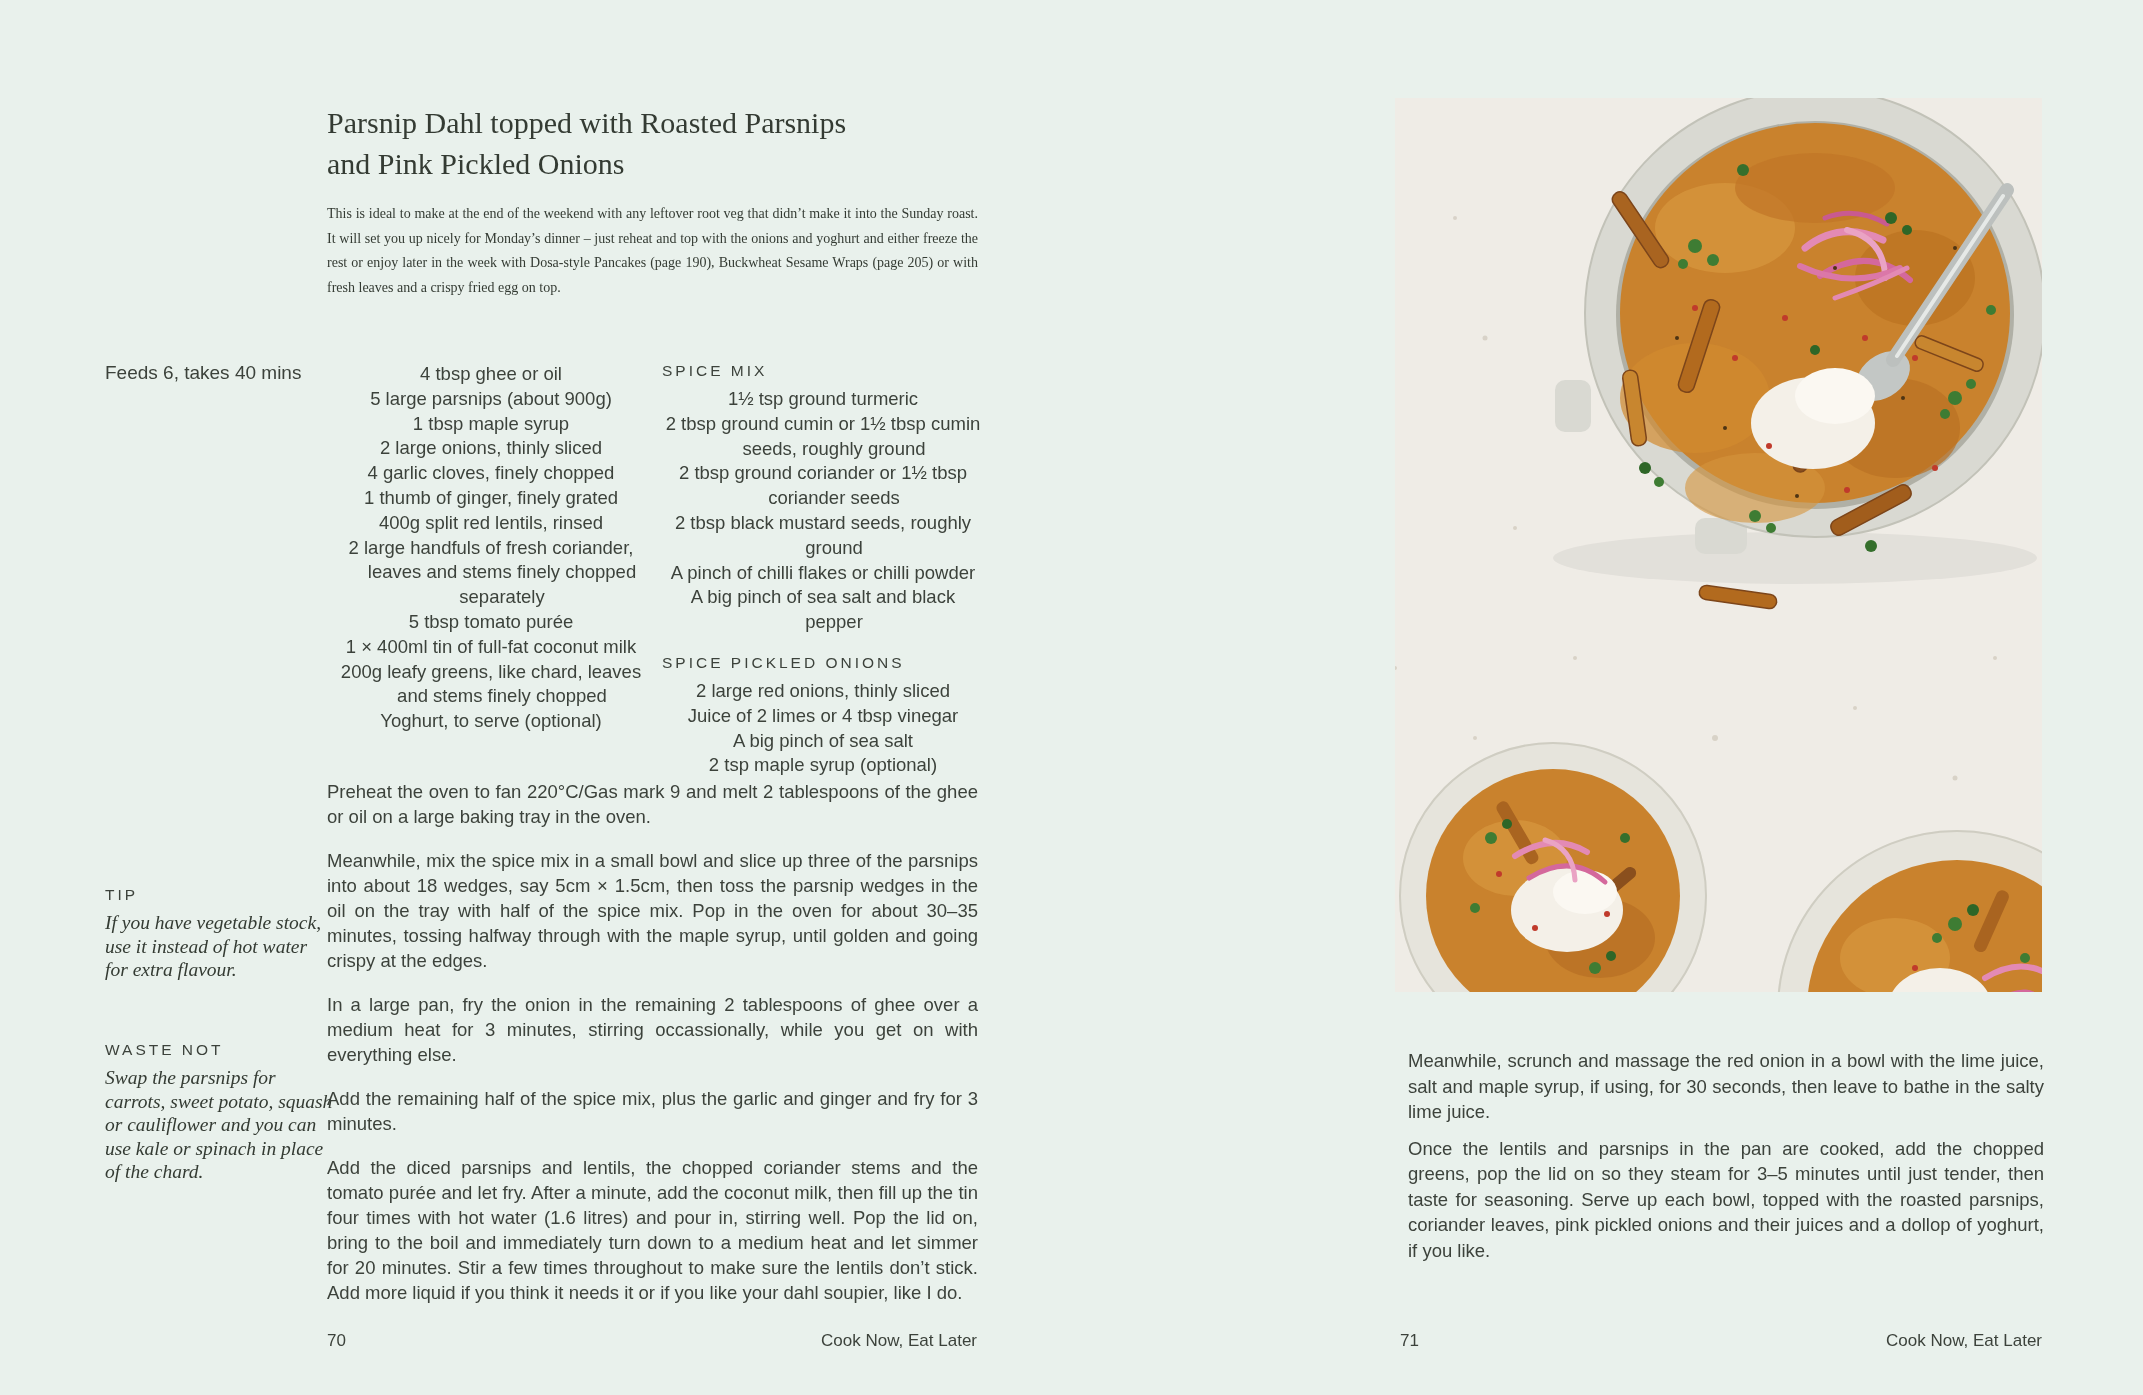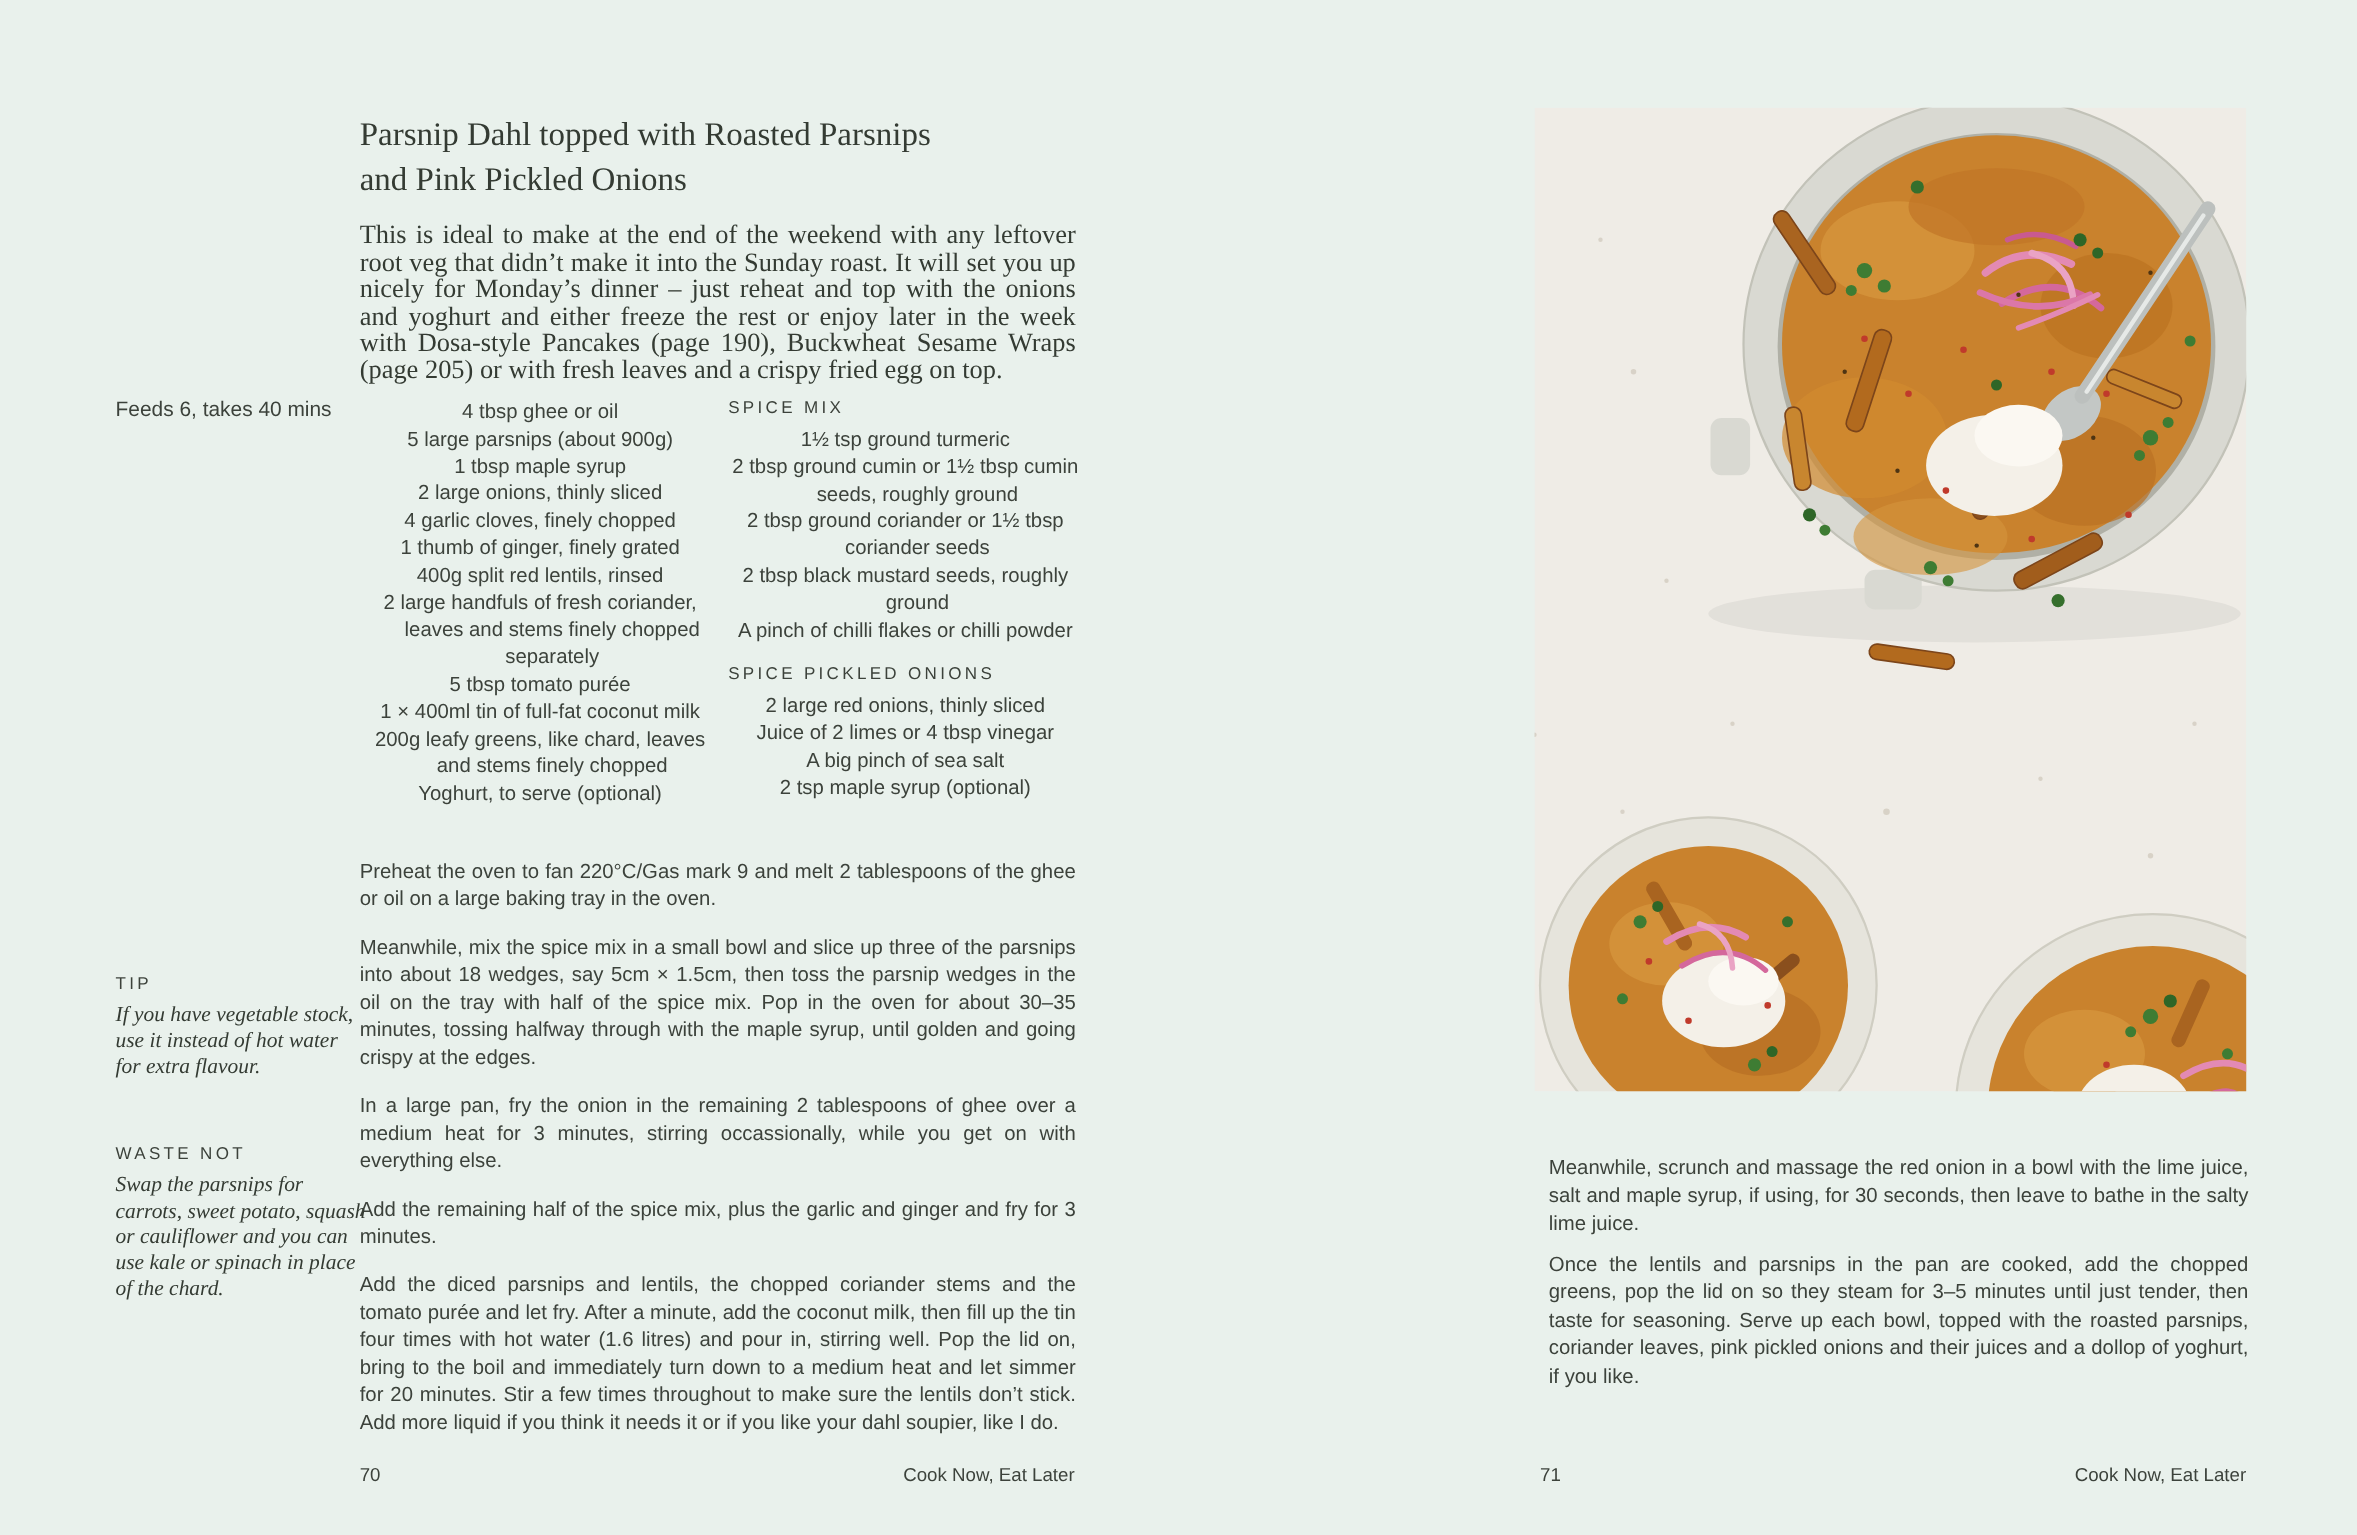--- a/index.html
+++ b/index.html
@@ -23,21 +23,21 @@
     -webkit-font-smoothing:antialiased;
   }
 
   #feeds-label{position:absolute;left:105px;top:361px;width:225px;font-size:19px;line-height:24px;}
 
   #recipe-title{position:absolute;left:327px;top:82px;width:680px;
     font-family:"Liberation Serif", serif;font-size:30px;line-height:41px;
     color:var(--ink_serif);font-weight:400;}
 
   #recipe-intro{position:absolute;left:327px;top:202px;width:651px;
-    font-family:"Liberation Serif", serif;font-size:24px;line-height:24.6px;
+    font-family:"Liberation Serif", serif;font-size:14px;line-height:24.6px;
     text-align:justify;color:var(--ink_serif);}
 
   .ing-list{list-style:none;margin:0;padding:0;font-size:18.5px;line-height:24.8px;}
   .ing-list li{padding-left:22px;text-indent:-22px;text-align:center;}
   #ingredients-col1{position:absolute;left:327px;top:362px;width:328px;}
   #ingredients-col2{position:absolute;left:662px;top:362px;width:322px;}
   .sec-header{font-size:15.5px;letter-spacing:3px;font-weight:400;color:var(--ink);
     margin:0 0 7px 0;}
   .sec-gap{margin-top:19px;}
 
@@ -94,20 +94,21 @@
   </div>
 
   <div id="ingredients-col2">
     <h3 class="sec-header">SPICE MIX</h3>
     <ul class="ing-list">
         <li>1½ tsp ground turmeric</li>
         <li>2 tbsp ground cumin or 1½ tbsp cumin seeds, roughly ground</li>
         <li>2 tbsp ground coriander or 1½ tbsp coriander seeds</li>
         <li>2 tbsp black mustard seeds, roughly ground</li>
         <li>A pinch of chilli flakes or chilli powder</li>
+        <li>A big pinch of sea salt and black pepper</li>
       </ul>
     <h3 class="sec-header sec-gap">SPICE PICKLED ONIONS</h3>
     <ul class="ing-list">
         <li>2 large red onions, thinly sliced</li>
         <li>Juice of 2 limes or 4 tbsp vinegar</li>
         <li>A big pinch of sea salt</li>
         <li>2 tsp maple syrup (optional)</li>
       </ul>
   </div>
 

